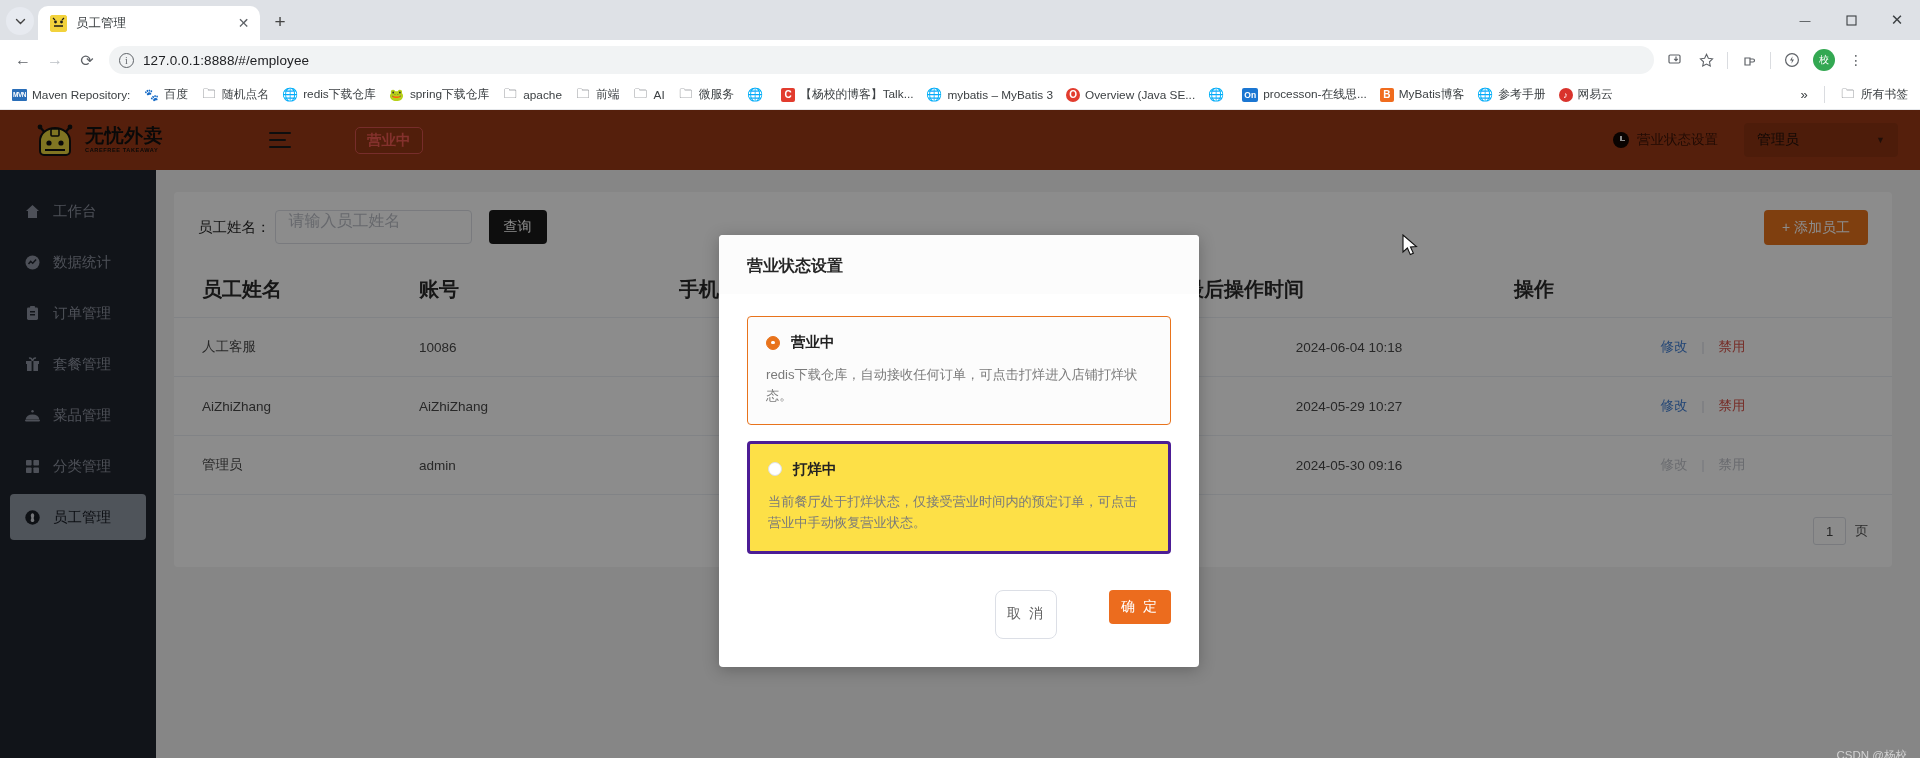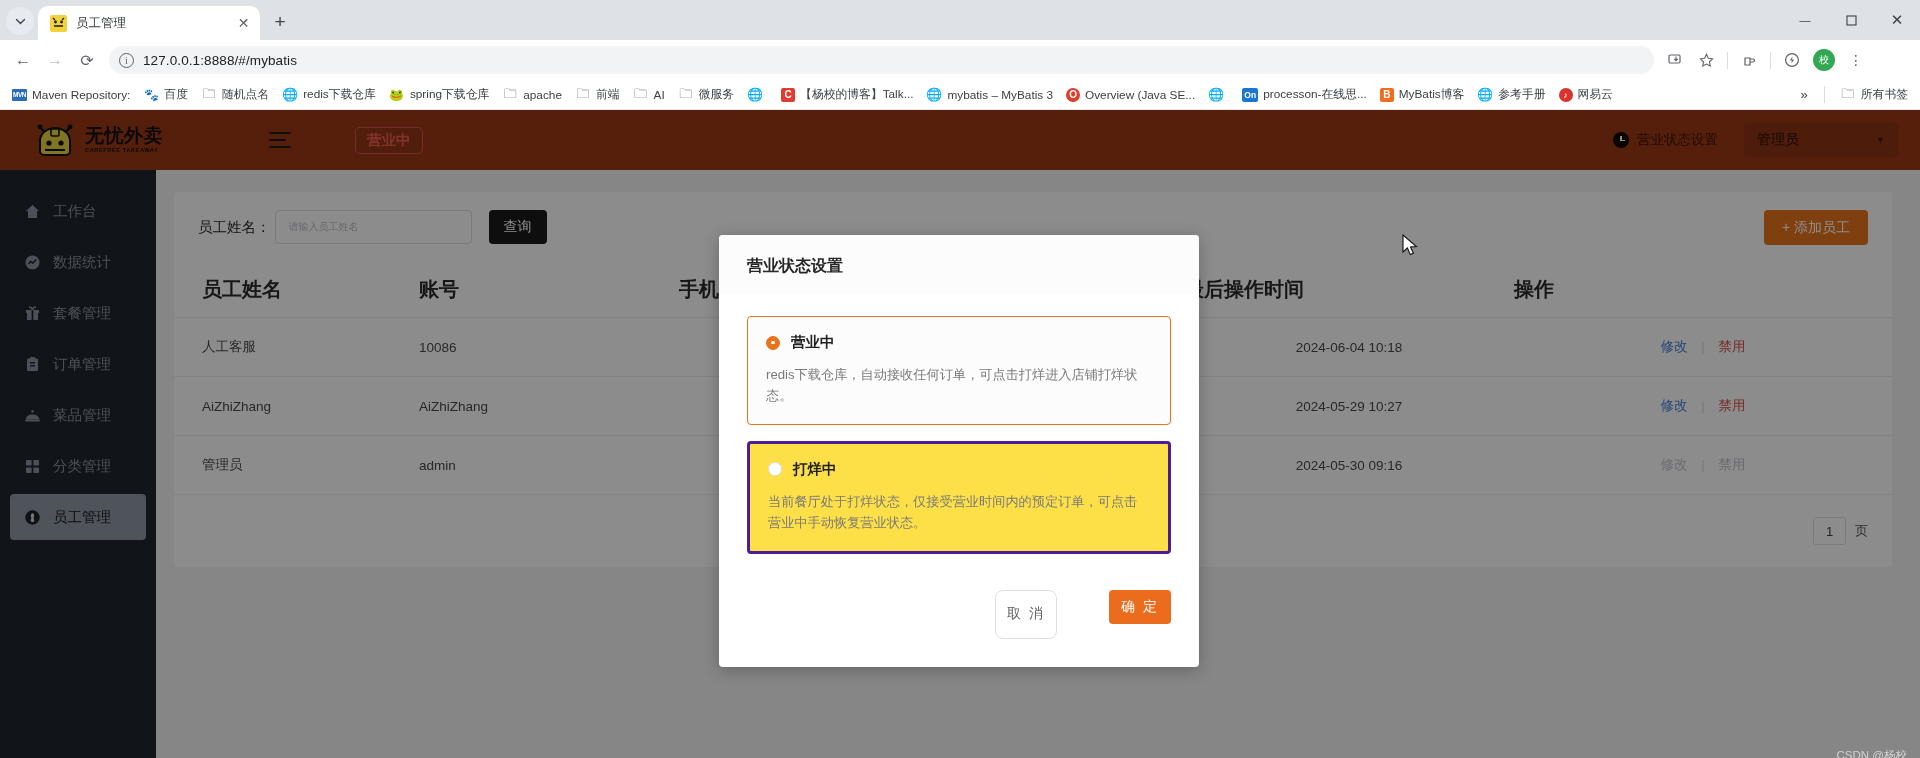--- a/index.html
+++ b/index.html
@@ -196,22 +196,22 @@
 
   .content { flex: 1; padding: 22px 28px 0 18px; position: relative; }
   .panel { background: #fff; border-radius: 4px; }
   .filter-bar {
     height: 70px; display: flex; align-items: center; padding: 0 24px;
     position: relative;
   }
   .filter-label { font-size: 14.5px; color: #2a2a2a; margin-right: 4px; }
   .filter-input {
     width: 197px; height: 34px; border: 1px solid #dcdfe6; border-radius: 4px;
-    display: flex; align-items: center; padding: 0 13px;
-    font-size: 10px; color: #bcbfc7; background: #fff;
+    display: flex; align-items: flex-start; padding: 0 13px;
+    font-size: 16px; color: #bcbfc7; background: #fff;
   }
   .query-btn {
     margin-left: 17px; width: 58px; height: 34px; background: #1b1b1b;
     border-radius: 4px; color: #fff; font-size: 14px;
     display: flex; align-items: center; justify-content: center;
   }
   .add-btn {
     position: absolute; right: 24px; top: 18px;
     height: 35px; padding: 0 18px; background: #e8731c; border-radius: 4px;
     color: #fff; font-size: 14px; display: flex; align-items: center;
@@ -343,21 +343,21 @@
       <div class="win-btn close-x">✕</div>
     </div>
   </div>
 
   <div class="chrome-toolbar">
     <div class="nav-btn">←</div>
     <div class="nav-btn disabled">→</div>
     <div class="nav-btn">⟳</div>
     <div class="omnibox">
       <div class="omnibox-icon">i</div>
-      <div class="omnibox-url">127.0.0.1:8888/#/mybatis</div>
+      <div class="omnibox-url">127.0.0.1:8888/#/employee</div>
     </div>
     <div class="tb-icons">
       <div class="tb-icon">
         <svg width="16" height="16" viewBox="0 0 16 16">
             <rect x="1" y="3" width="11" height="8" rx="1.2" stroke="#5f6368" fill="none" stroke-width="1.2"></rect>
             <path d="M8 4.5 v4 M6.2 6.8 L8 8.6 L9.8 6.8" stroke="#5f6368" stroke-width="1.2" fill="none"></path>
           </svg>
       </div>
       <div class="tb-icon">
         <svg width="15" height="15" viewBox="0 0 15 15">
@@ -520,38 +520,38 @@
               <svg width="17" height="17" viewBox="0 0 17 17">
                 <circle cx="8.5" cy="8.5" r="7" fill="#8d93a0"></circle>
                 <path d="M4.5 10l2.2-2.6 2 1.8 3.4-3.6" stroke="#20252e" stroke-width="1.5" fill="none"></path>
               </svg>
             </span>
           <span>数据统计</span>
         </div>
         <div class="side-item">
           <span class="side-ico">
               <svg width="17" height="17" viewBox="0 0 17 17">
+                <rect x="3" y="2.5" width="11" height="12.5" rx="1.4" fill="#8d93a0"></rect>
+                <rect x="6" y="1" width="5" height="2.6" rx="0.8" fill="#8d93a0"></rect>
+                <rect x="6" y="6" width="5" height="1.5" fill="#20252e"></rect>
+                <rect x="6" y="9" width="5" height="1.5" fill="#20252e"></rect>
+              </svg>
+            </span>
+          <span>订单管理</span>
+        </div>
+        <div class="side-item">
+          <span class="side-ico">
+              <svg width="17" height="17" viewBox="0 0 17 17">
                 <rect x="2" y="5" width="13" height="3" fill="#8d93a0"></rect>
                 <rect x="3" y="8" width="11" height="7" fill="#8d93a0"></rect>
                 <rect x="7.6" y="4" width="1.8" height="11" fill="#20252e"></rect>
                 <path d="M5 2.2c1.8-.5 3 1.3 3.5 2.8M12 2.2c-1.8-.5-3 1.3-3.5 2.8" stroke="#8d93a0" stroke-width="1.5" fill="none"></path>
               </svg>
             </span>
           <span>套餐管理</span>
-        </div>
-        <div class="side-item">
-          <span class="side-ico">
-              <svg width="17" height="17" viewBox="0 0 17 17">
-                <rect x="3" y="2.5" width="11" height="12.5" rx="1.4" fill="#8d93a0"></rect>
-                <rect x="6" y="1" width="5" height="2.6" rx="0.8" fill="#8d93a0"></rect>
-                <rect x="6" y="6" width="5" height="1.5" fill="#20252e"></rect>
-                <rect x="6" y="9" width="5" height="1.5" fill="#20252e"></rect>
-              </svg>
-            </span>
-          <span>订单管理</span>
         </div>
         <div class="side-item">
           <span class="side-ico">
               <svg width="17" height="17" viewBox="0 0 17 17">
                 <path d="M1.6 12.5a7 6 0 0113.8 0z" fill="#8d93a0"></path>
                 <rect x="1" y="12.8" width="15" height="1.6" rx="0.8" fill="#8d93a0"></rect>
                 <circle cx="8.5" cy="4.2" r="1.2" fill="#8d93a0"></circle>
               </svg>
             </span>
           <span>菜品管理</span>

